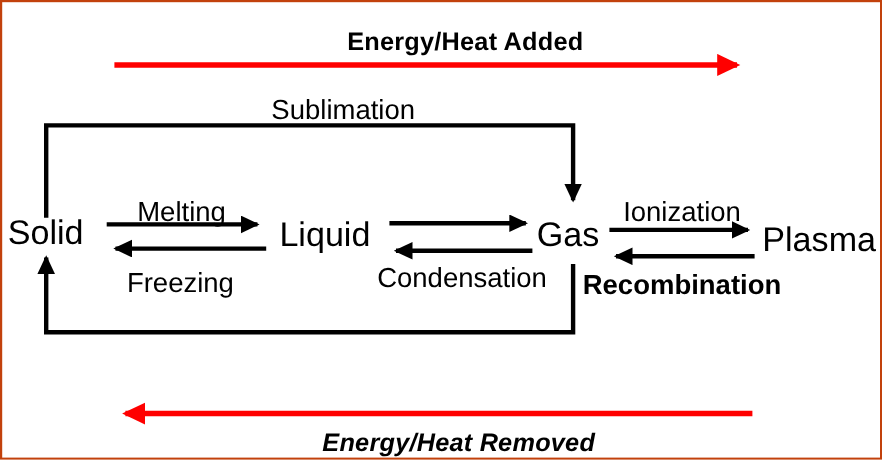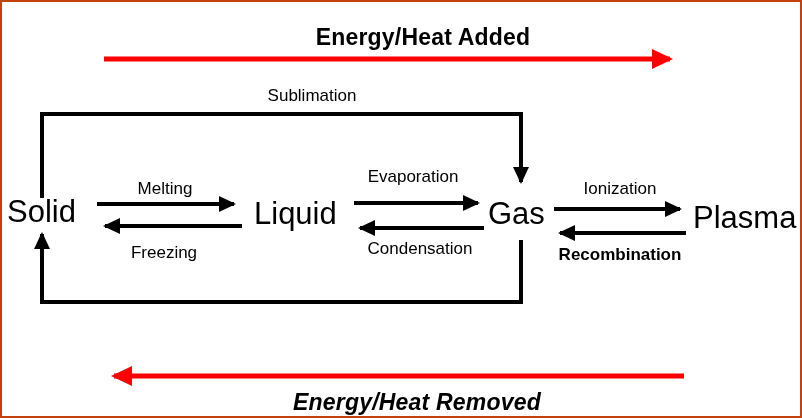--- a/index.html
+++ b/index.html
@@ -35,21 +35,21 @@
   .title {
     font-size: 23px;
     font-weight: 700;
     letter-spacing: 0.2px;
   }
   .state {
     font-size: 31px;
     font-weight: 400;
   }
   .transition {
-    font-size: 17px;
+    font-size: 25px;
     font-weight: 400;
   }
 </style>
 </head>
 <body>
 
 <div class="canvas">
 
   <svg class="arrow-layer" viewBox="0 0 802 418" width="802" height="418">
     <defs>
@@ -84,19 +84,18 @@
   <div class="txt state" style="left:5px; top:192px;">Solid</div>
   <div class="txt state" style="left:252px; top:194px;">Liquid</div>
   <div class="txt state" style="left:486px; top:194px;">Gas</div>
   <div class="txt state" style="left:691px; top:198px;">Plasma</div>
 
   <div class="txt transition center" style="left:310px; top:84px;">Sublimation</div>
 
   <div class="txt transition center" style="left:163px; top:177px;">Melting</div>
   <div class="txt transition center" style="left:162px; top:241px;">Freezing</div>
 
-  <div class="txt transition center" style="left:411px; top:165px;">Evaporation</div>
   <div class="txt transition center" style="left:418px; top:237px;">Condensation</div>
 
   <div class="txt transition center" style="left:618px; top:177px;">Ionization</div>
   <div class="txt transition center" style="left:618px; top:243px;font-weight:bold;">Recombination</div>
 
 </div>
 
 </body></html>

